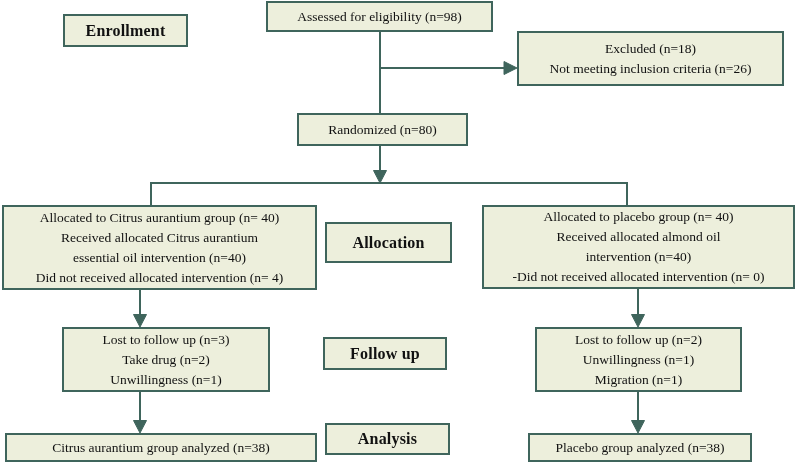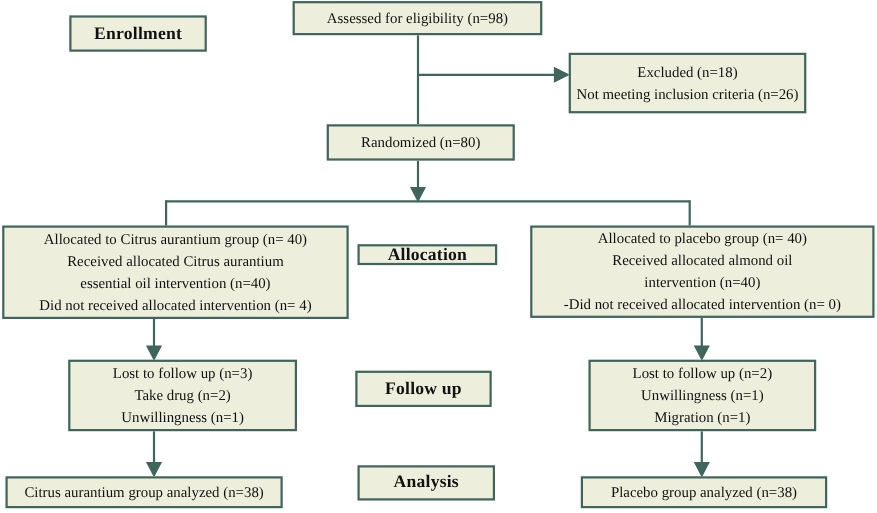--- a/index.html
+++ b/index.html
@@ -39,29 +39,29 @@
   }
   .box .ln { line-height: 20px; white-space: nowrap; }
   .stage-label {
     font-weight: bold;
     font-size: 16px;
     letter-spacing: .2px;
   }
   
   .b-enrollment   { left: 63px;  top: 14px;  width: 125px; height: 33px; }
   .b-assessed     { left: 266px; top: 1px;   width: 227px; height: 31px; }
-  .b-excluded     { left: 517px; top: 48px;  width: 216px; height: 55px; }
+  .b-excluded     { left: 517px; top: 31px;  width: 267px; height: 55px; }
   .b-randomized   { left: 297px; top: 113px; width: 171px; height: 33px; }
   .b-alloc-left   { left: 2px;   top: 205px; width: 315px; height: 85px; }
-  .b-alloc-label  { left: 325px; top: 222px; width: 127px; height: 19px; }
+  .b-alloc-label  { left: 325px; top: 222px; width: 127px; height: 41px; }
   .b-alloc-right  { left: 482px; top: 205px; width: 313px; height: 84px; }
   .b-fu-left      { left: 42px;  top: 327px; width: 208px; height: 65px; margin-left: 20px; }
   .b-fu-label     { left: 323px; top: 337px; width: 124px; height: 33px; }
   .b-fu-right     { left: 535px; top: 327px; width: 207px; height: 65px; }
-  .b-an-left      { left: 5px;   top: 433px; width: 252px; height: 29px; }
+  .b-an-left      { left: 5px;   top: 433px; width: 312px; height: 29px; }
   .b-an-label     { left: 325px; top: 423px; width: 125px; height: 32px; }
   .b-an-right     { left: 528px; top: 433px; width: 224px; height: 29px; }
 </style>
 </head>
 <body>
 
 <div class="canvas">
 
   <svg class="connectors" viewBox="0 0 797 466" xmlns="http://www.w3.org/2000/svg">
     <g stroke="#3f655c" stroke-width="2" fill="none">

